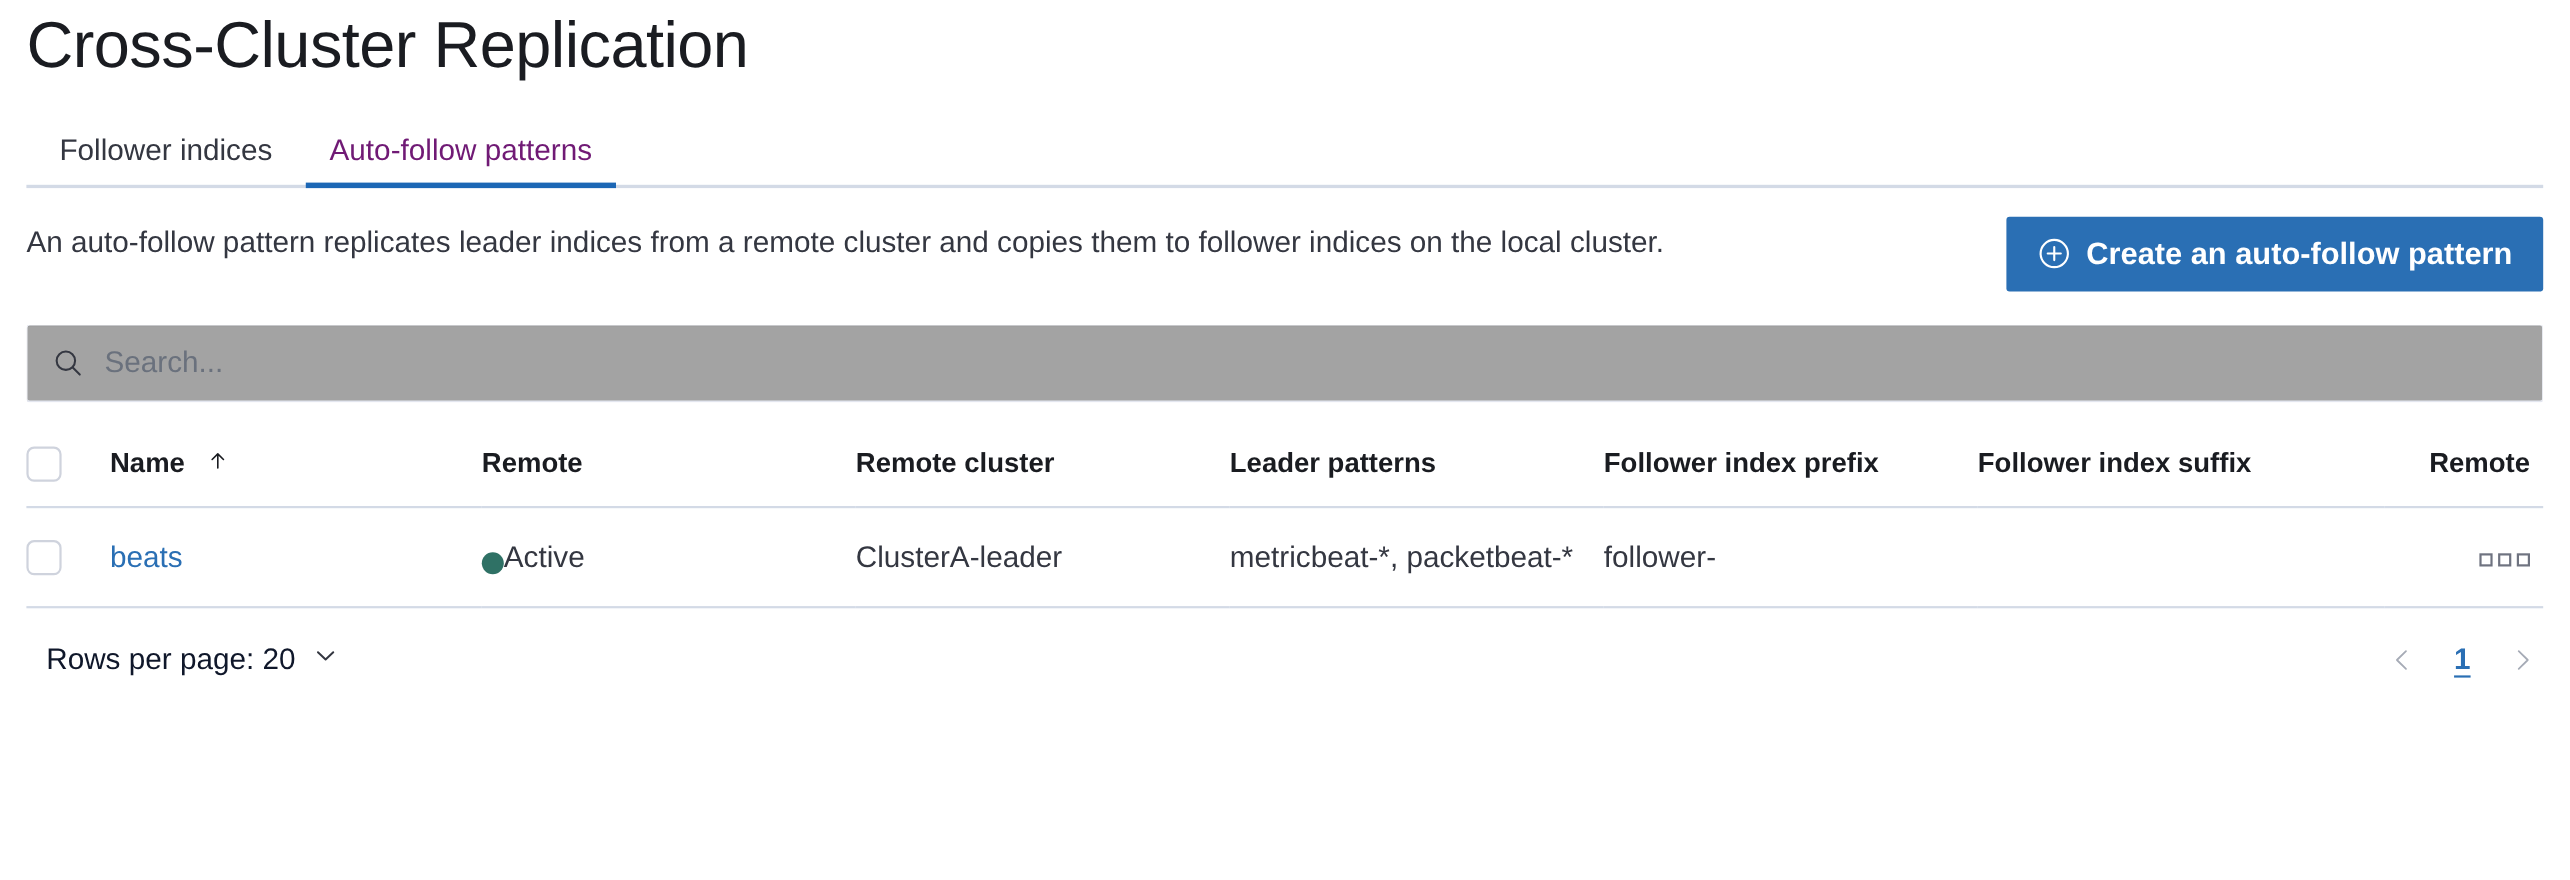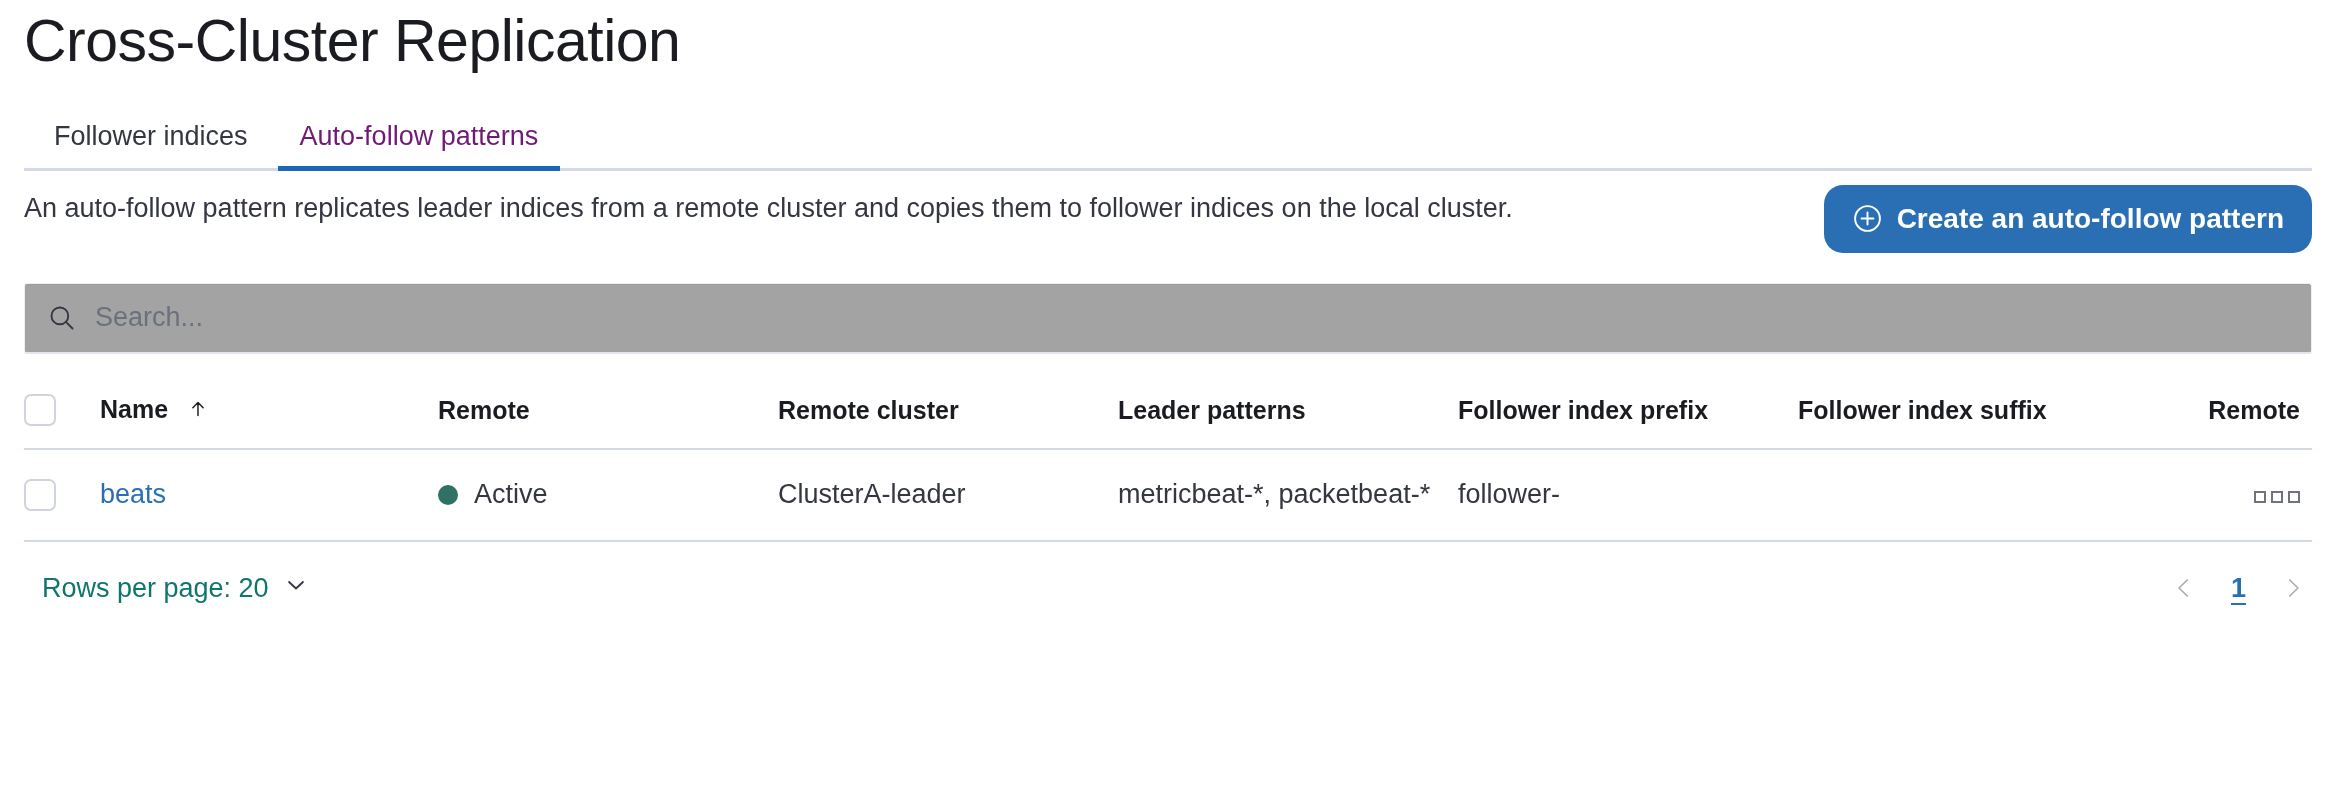--- a/index.html
+++ b/index.html
@@ -65,40 +65,40 @@
     bottom: -3px;
     height: 5px;
     background: #1c67b5;
   }
 
   
   .intro-row {
     display: flex;
     align-items: flex-start;
     justify-content: space-between;
-    margin-top: 18px;
+    margin-top: 30px;
     padding-left: 0px;
   }
   .intro-text {
     font-size: 27px;
     line-height: 1.42;
     color: #343741;
     max-width: 1740px;
     font-weight: 400;
   }
   .create-btn {
     flex: 0 0 auto;
     display: inline-flex;
     align-items: center;
     gap: 14px;
     background: #0b64ad;
     background: #2a6fb4;
     color: #ffffff;
     border: none;
-    border-radius: 19px;
+    border-radius: 3px;
     font-size: 28px;
     font-family: "Liberation Sans", sans-serif;
     font-weight: 700;
     padding: 18px 28px;
     cursor: pointer;
     white-space: nowrap;
     margin-top: -4px;
     margin-right: 0px;
   }
   .create-btn .plus-icon { display: inline-flex; align-items: center; }
@@ -174,21 +174,21 @@
     box-sizing: border-box;
     cursor: pointer;
     vertical-align: middle;
   }
   .sort-arrow { margin-left: 12px; display: inline-block; vertical-align: middle; }
   .name-link {
     color: #2a6fb4;
     text-decoration: none;
     cursor: pointer;
   }
-  .status-cell { display: flex; align-items: center; gap: 16px; }
+  .status-cell { display: flex; align-items: flex-end; gap: 0; }
   .status-dot {
     width: 20px; height: 20px; border-radius: 50%;
     background: #2f7165;
     flex: 0 0 auto;
   }
   .leader-patterns { line-height: 1.38; }
   .dots-menu {
     display: inline-flex;
     gap: 5px;
     align-items: center;
@@ -208,21 +208,21 @@
     align-items: center;
     justify-content: space-between;
     margin-top: 30px;
     padding-left: 18px;
   }
   .rows-per-page {
     display: inline-flex;
     align-items: center;
     gap: 14px;
     font-size: 27px;
-    color: #0f766e;
+    color: #0f172a;
     cursor: pointer;
   }
   .pagination {
     display: inline-flex;
     align-items: center;
     gap: 34px;
     padding-right: 6px;
   }
   .page-arrow { display: inline-flex; cursor: pointer; }
   .page-num {

